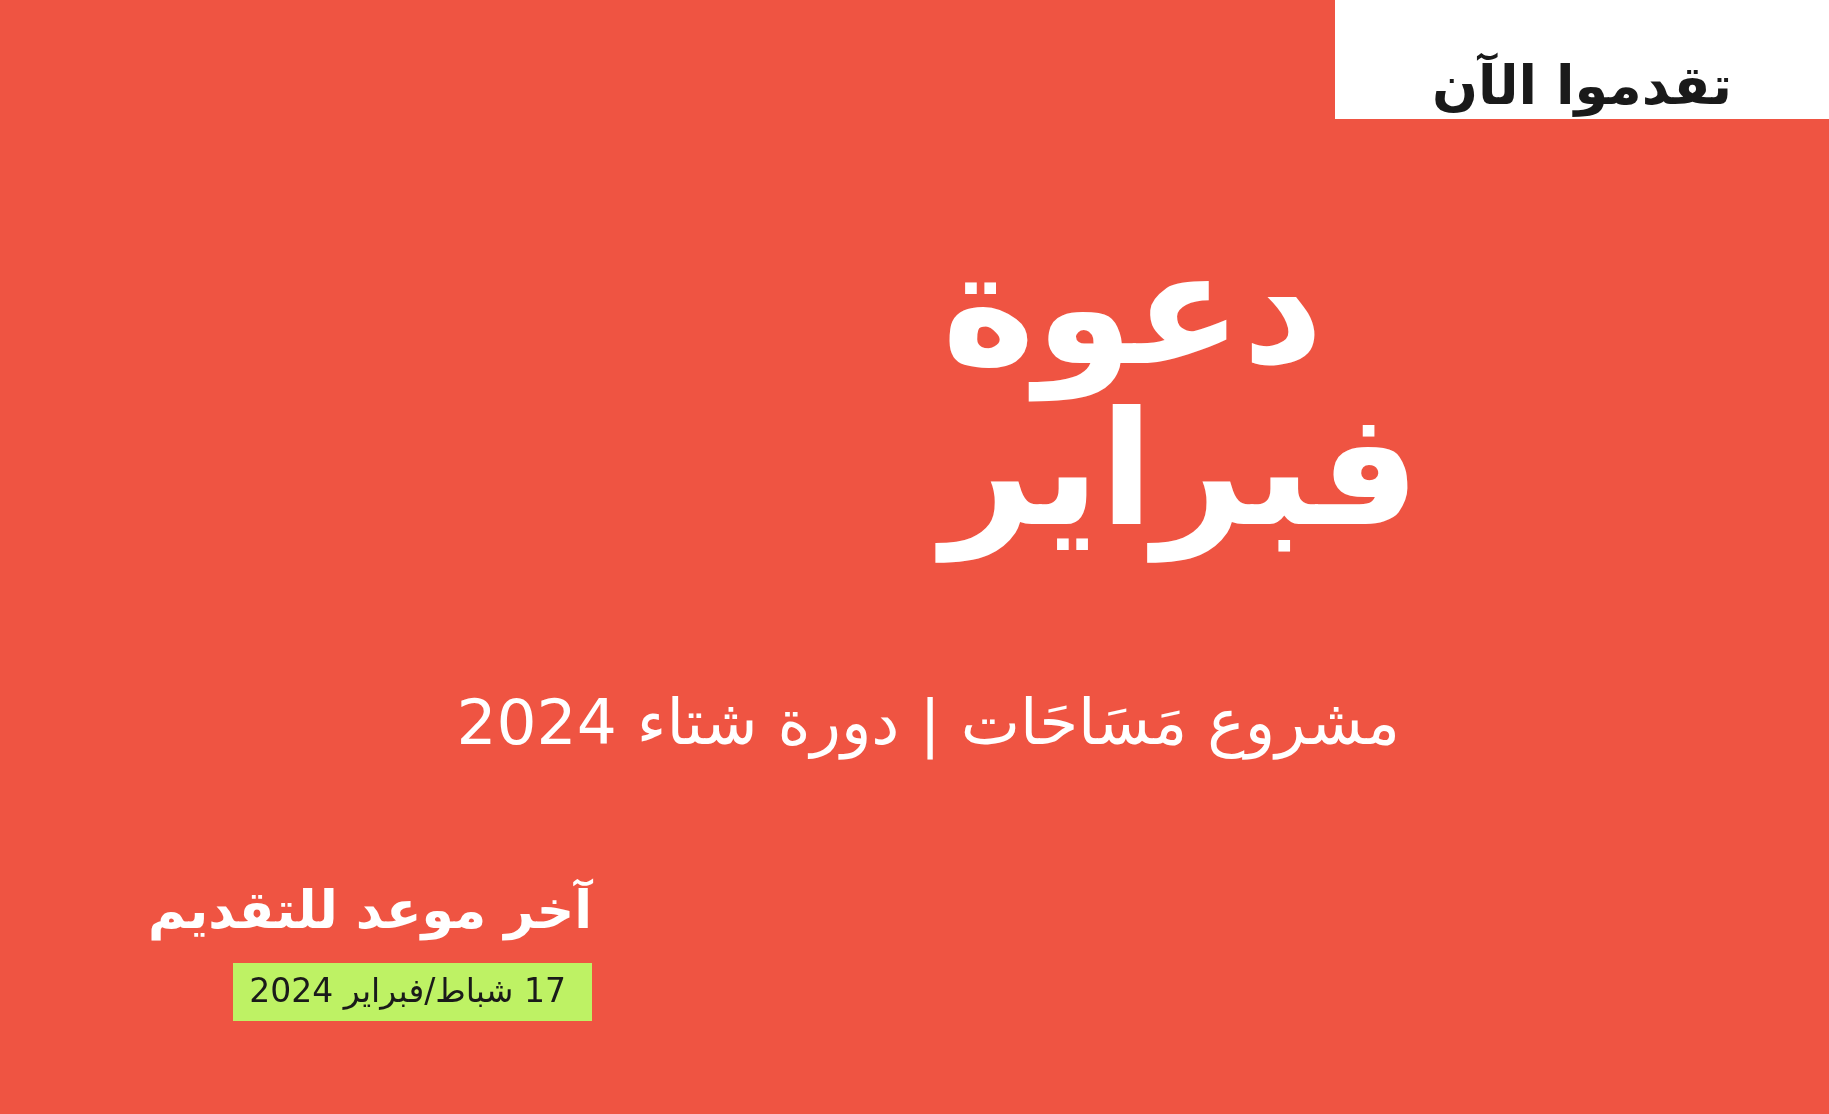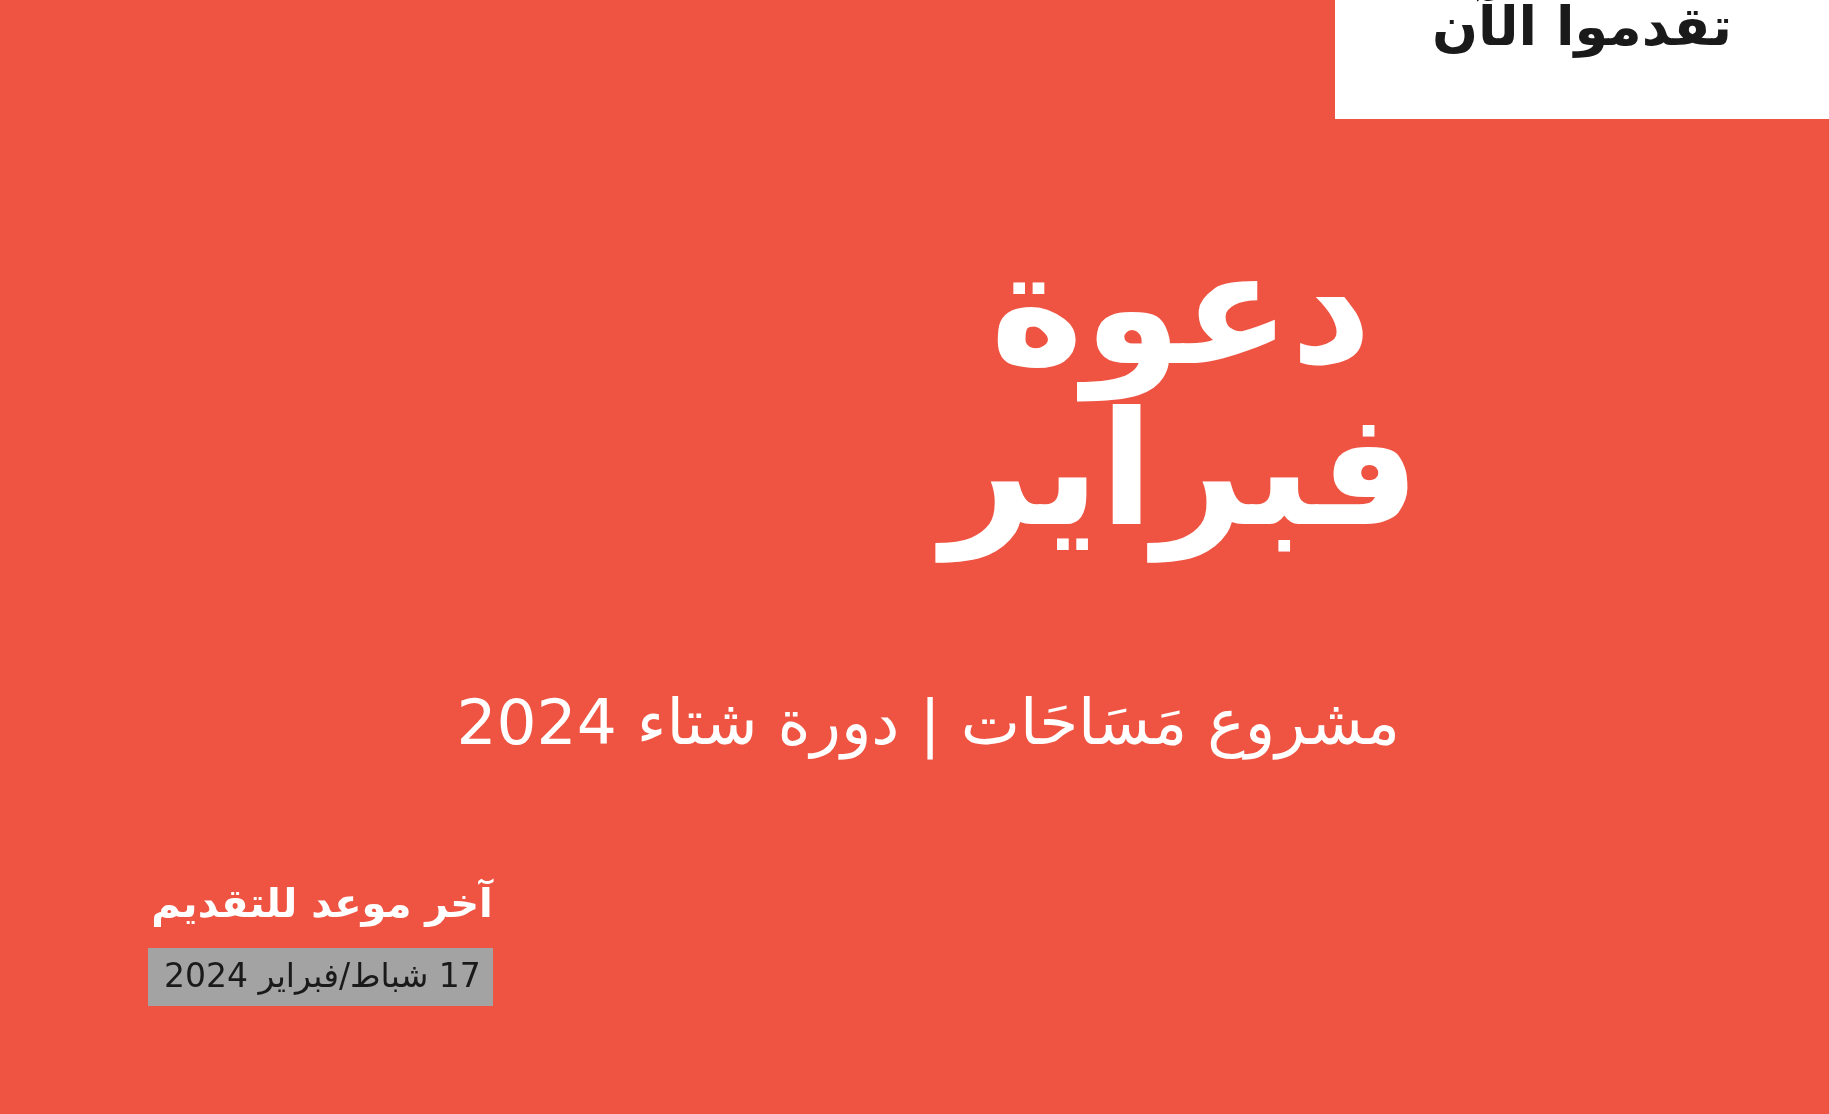--- a/index.html
+++ b/index.html
@@ -25,42 +25,42 @@
 
   
   .apply-badge {
     position: absolute;
     top: 0;
     right: 0;
     width: 494px;
     height: 119px;
     background: #ffffff;
     display: flex;
-    align-items: flex-start;
+    align-items: flex-end;
     justify-content: center;
     box-sizing: border-box;
     padding-bottom: 6px;
   }
 
   .apply-badge-label {
     color: #1a1a1a;
     font-size: 54px;
     font-weight: bold;
     line-height: 1;
     letter-spacing: 0.5px;
     white-space: nowrap;
     font-family: "DejaVu Sans", "Liberation Sans", sans-serif;
   }
 
   
   .headline {
     position: absolute;
     right: 409px;          
     top: 228px;
-    text-align: center;
+    text-align: left;
     color: #ffffff;
   }
 
   .headline-line {
     display: block;
     font-size: 158px;
     font-weight: bold;
     line-height: 1.02;
     white-space: nowrap;
     font-family: "DejaVu Sans", "Liberation Sans", sans-serif;
@@ -85,36 +85,36 @@
     position: absolute;
     left: 148px;
     top: 878px;
     text-align: right;
     direction: rtl;
   }
 
   .deadline-label {
     display: block;
     color: #ffffff;
-    font-size: 40px;
+    font-size: 52px;
     font-weight: bold;
     line-height: 1.25;
     white-space: nowrap;
     margin-bottom: 20px;
     font-family: "DejaVu Sans", "Liberation Sans", sans-serif;
   }
 
   .deadline-chip {
     display: inline-block;
-    background: #a3a3a3;
+    background: #bef264;
     color: #1a1a1a;
     font-size: 33px;
     font-weight: normal;
     line-height: 1;
-    padding: 11px 12px 14px 16px;
+    padding: 11px 26px 14px 16px;
     white-space: nowrap;
     font-family: "DejaVu Sans", "Liberation Sans", sans-serif;
   }
 </style>
 </head>
 <body>
 
 <div class="poster">
 
   <div class="apply-badge">

